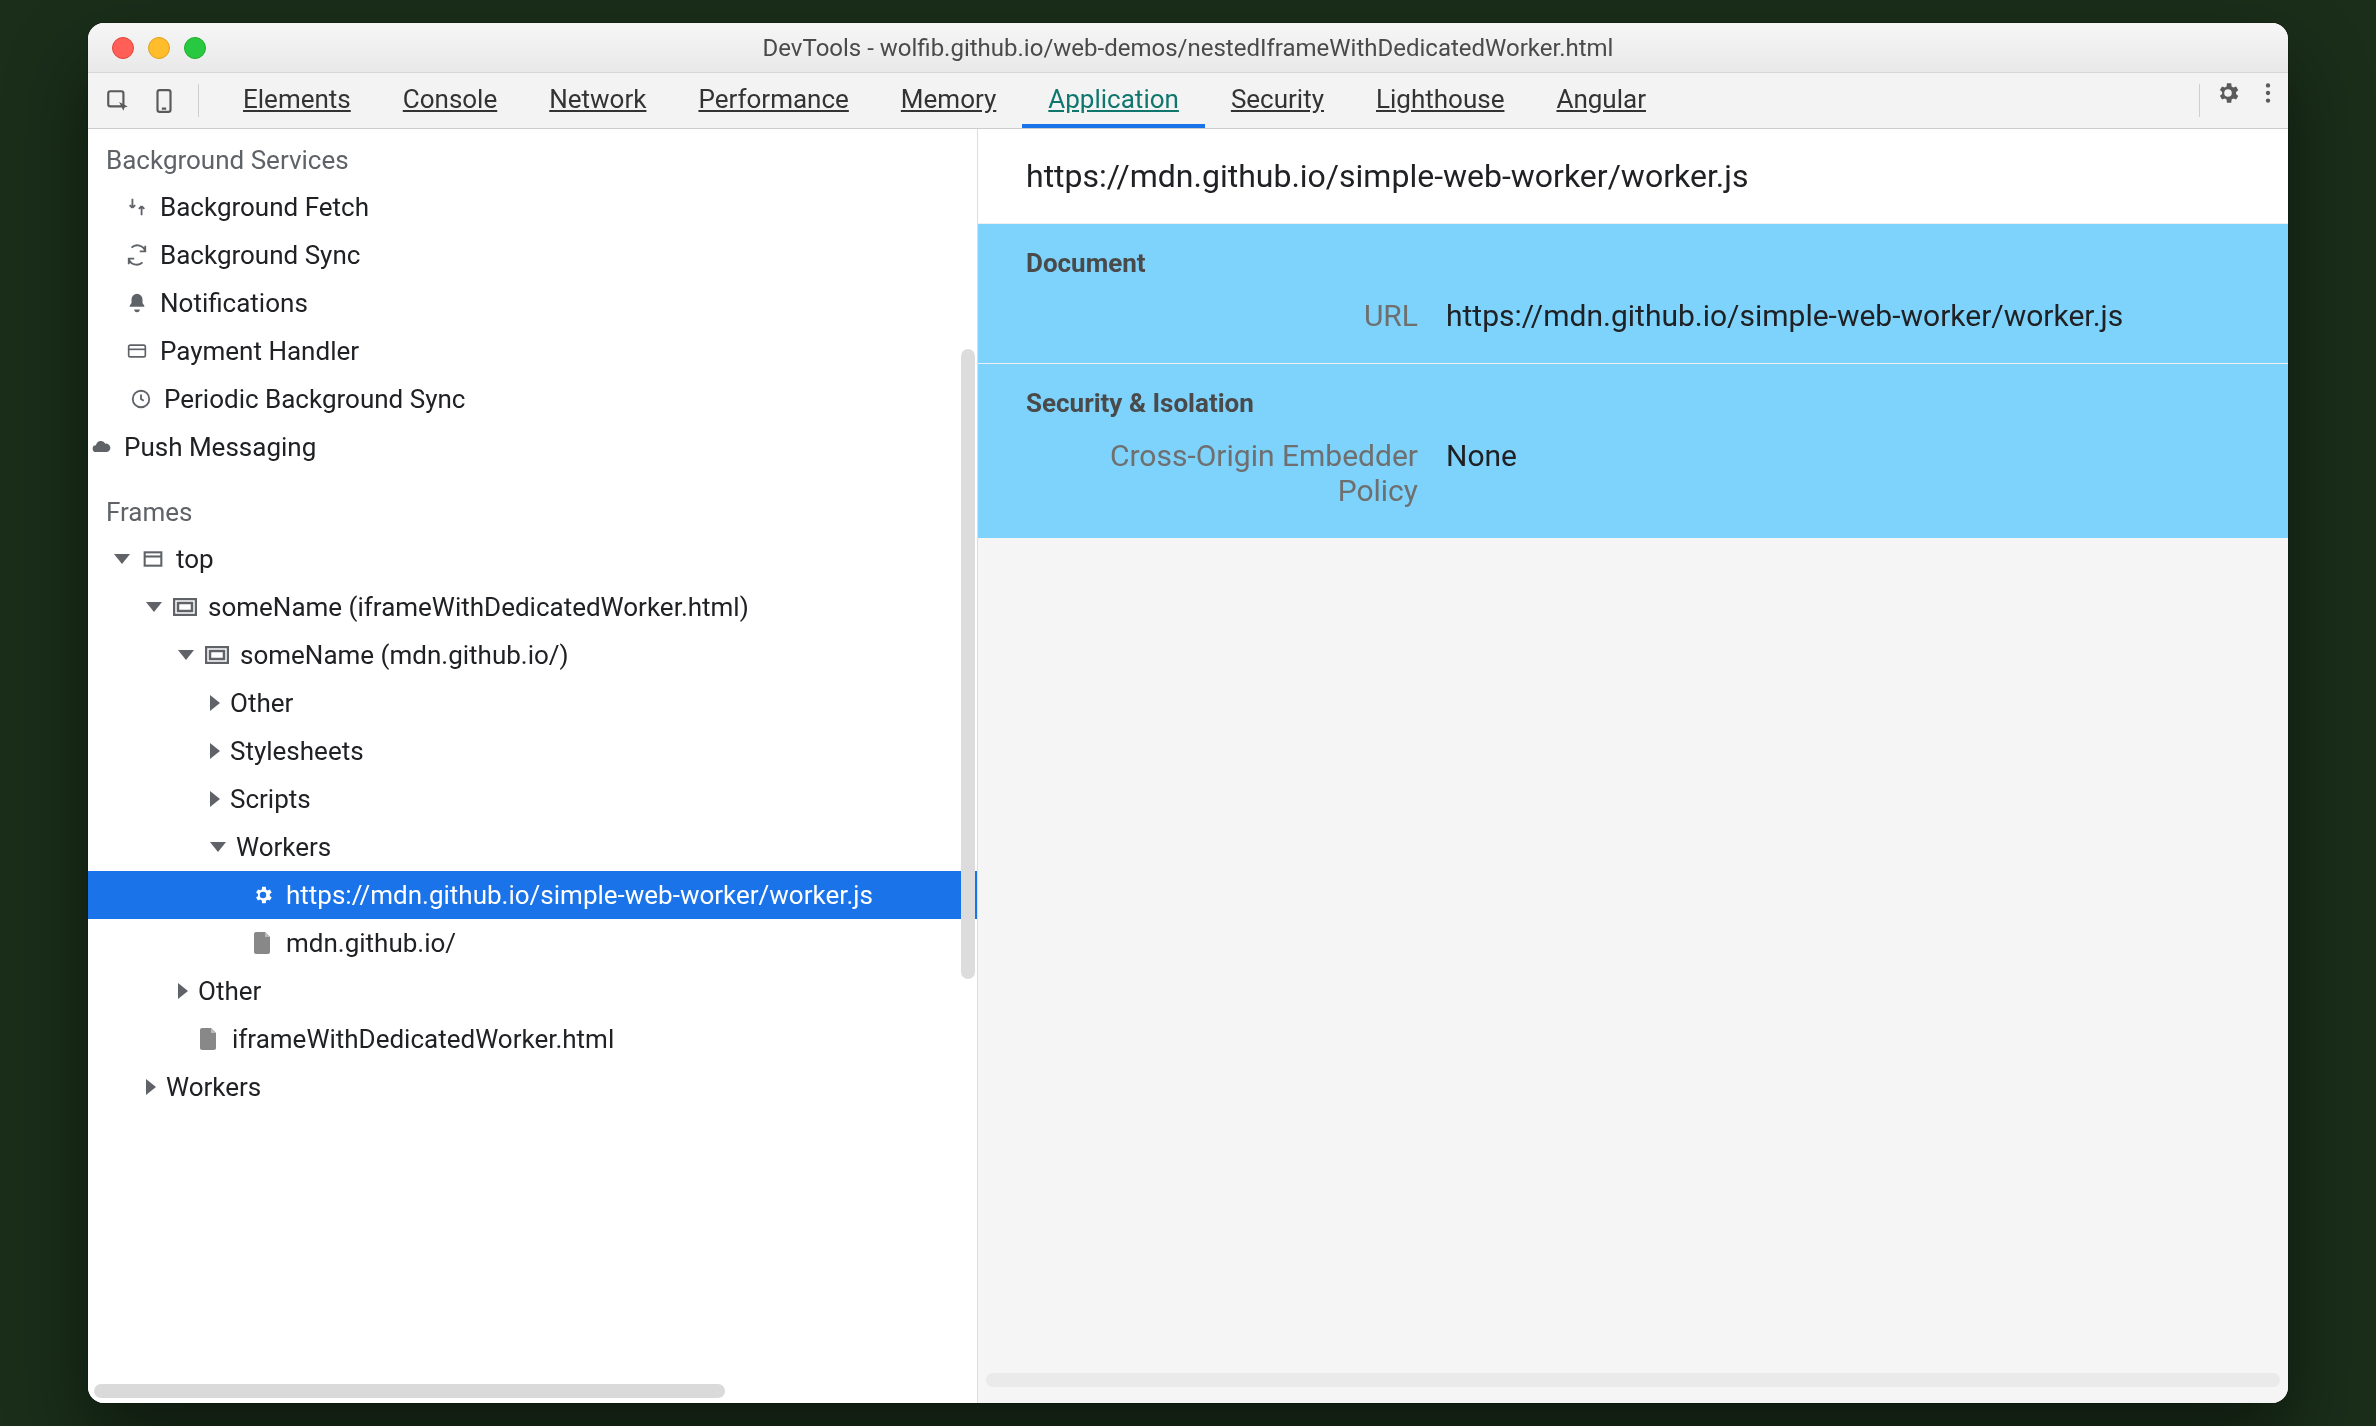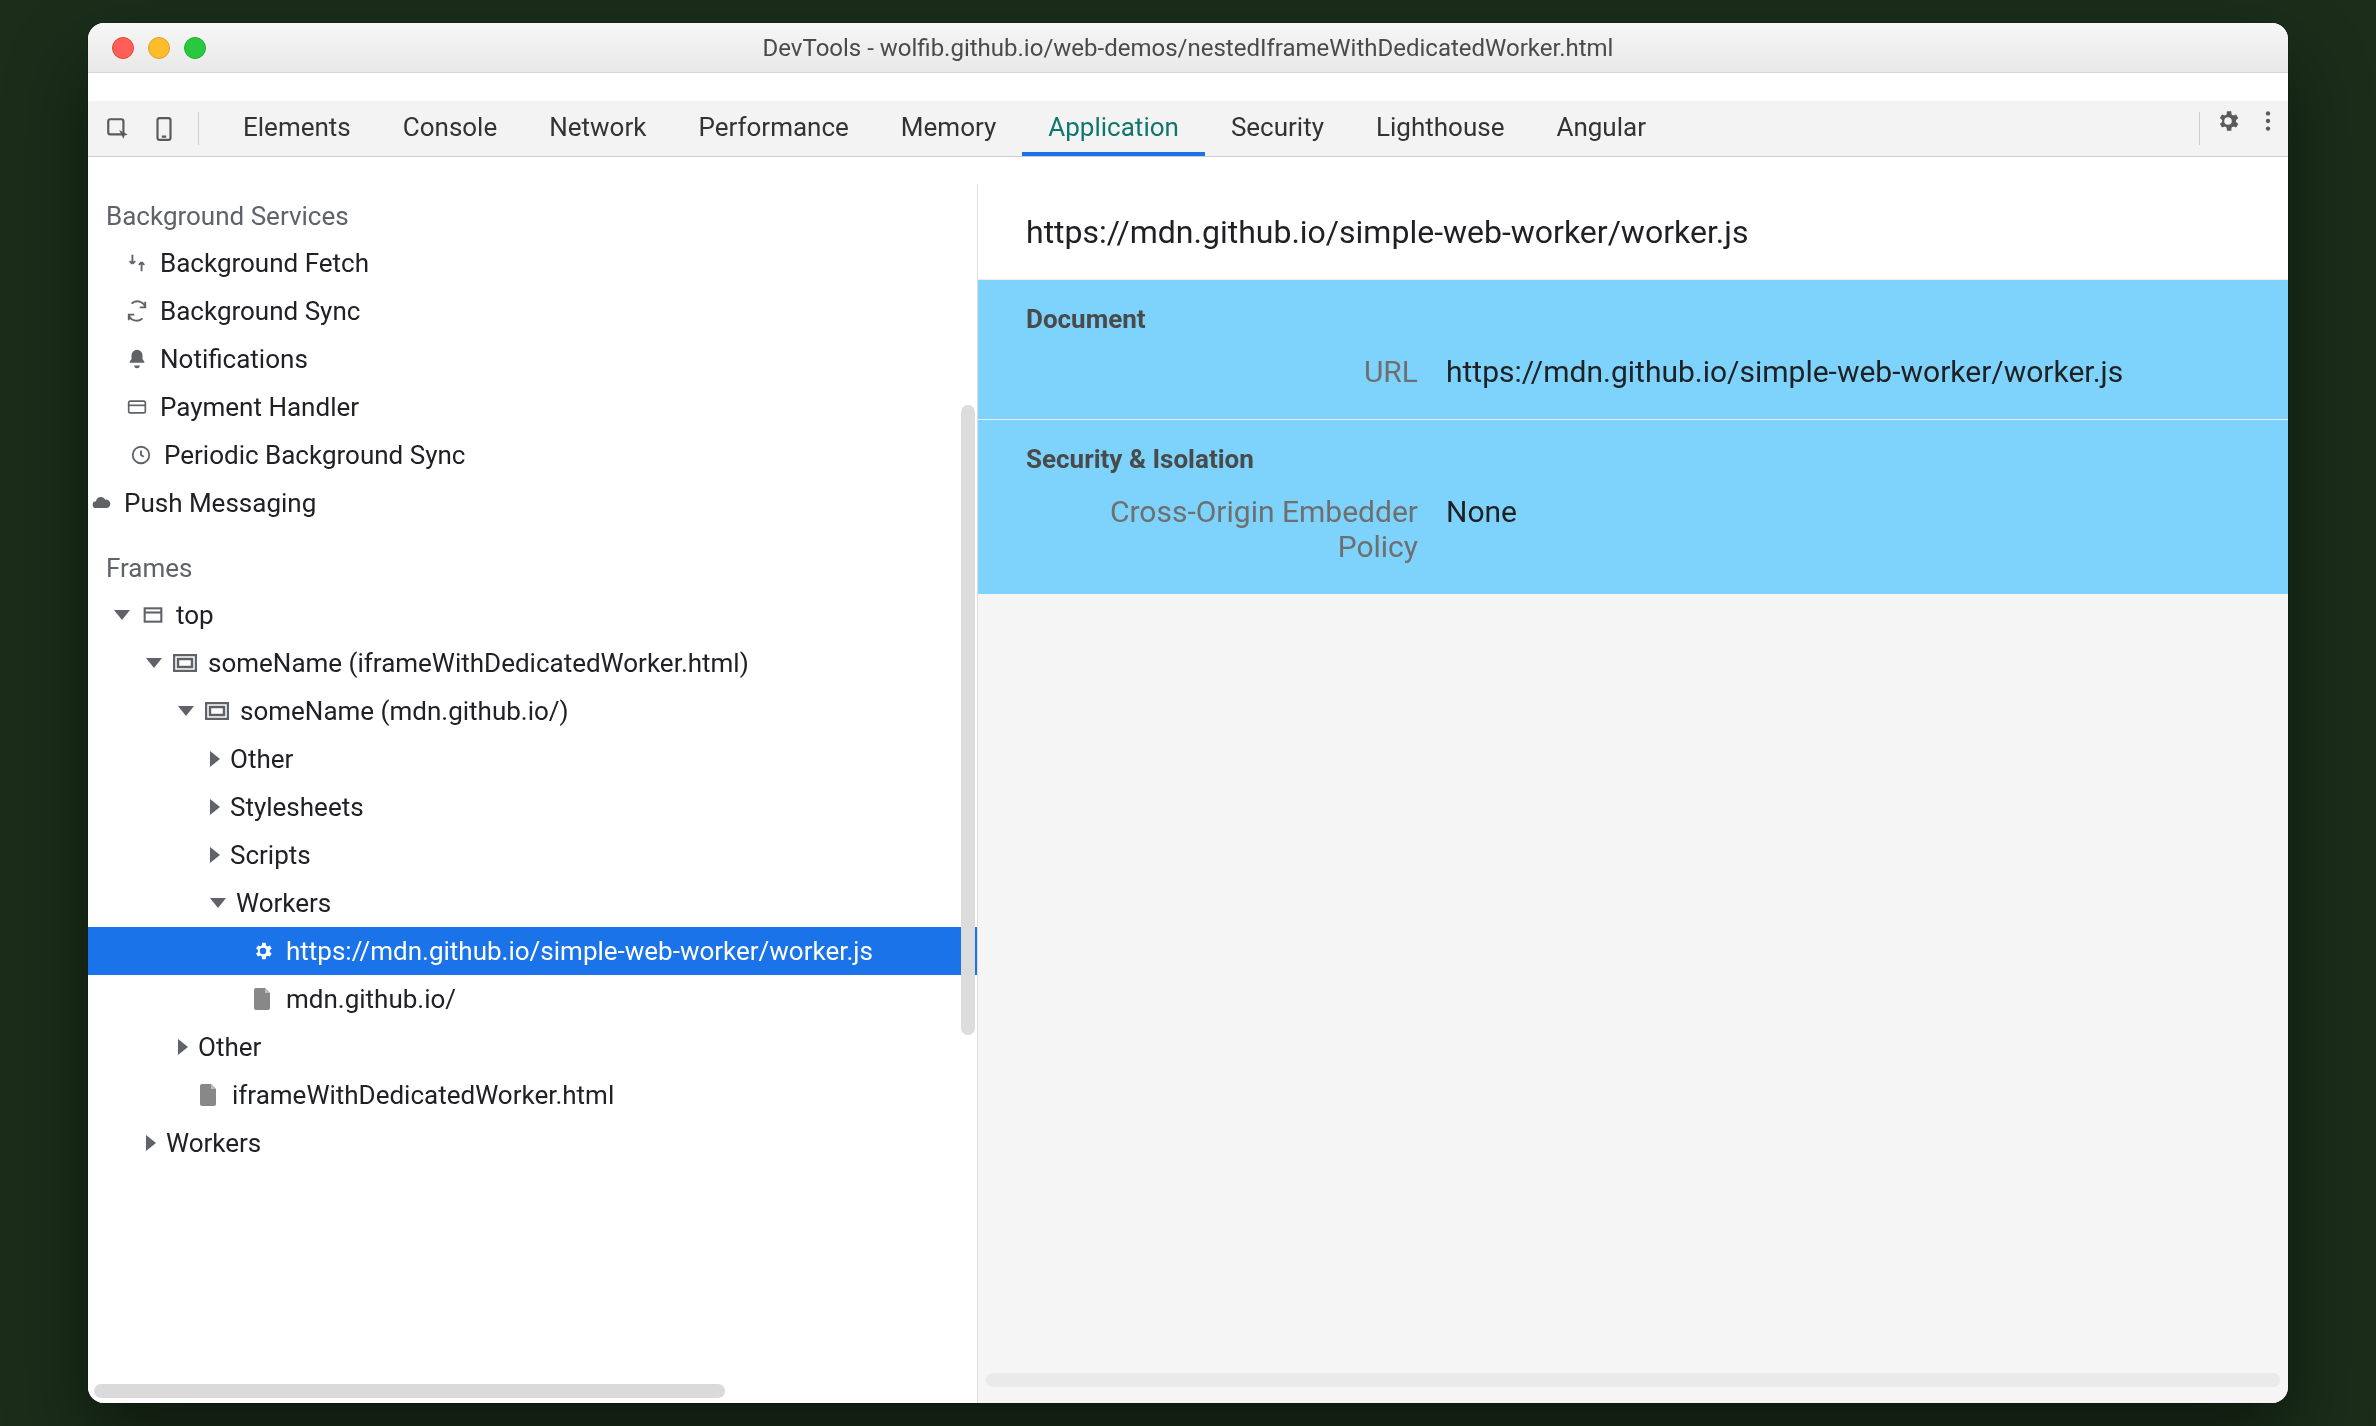--- a/index.html
+++ b/index.html
@@ -8,21 +8,21 @@
     font-family: -apple-system, BlinkMacSystemFont, "Segoe UI", Roboto, "Helvetica Neue", Arial, sans-serif;
     width: 2376px; height: 1426px;
     display:flex; align-items:center; justify-content:center;
   }
   .window {
     width: 2200px; height: 1380px;
     background: #fff;
     border-radius: 16px;
     box-shadow: 0 40px 80px rgba(0,0,0,.45), 0 0 0 1px rgba(0,0,0,.15);
     overflow: hidden;
-    display:flex; flex-direction:column;gap:28px;
+    display:flex; flex-direction:column;
   }
   .titlebar {
     height: 50px;
     background: linear-gradient(#f6f6f6,#e9e9e9);
     border-bottom:1px solid #d7d7d7;
     display:flex; align-items:center;
     position:relative;
   }
   .traffic { display:flex; gap:14px; padding-left:24px;}
   .dot { width:22px; height:22px; border-radius:50%; }
@@ -41,20 +41,21 @@
   .icon-btn {
     width:40px; height:40px; display:flex; align-items:center; justify-content:center;
     color:#5a5a5a; border-radius:4px;
   }
   .vdiv {width:1px;background:#cfcfcf;height:60%;align-self:center;margin:0 8px;}
   .tabs {display:flex;align-items:stretch;gap:0;}
   .tab {
     padding:0 26px; font-size:26px; color:#333;
     display:flex;align-items:center;
     border-bottom:4px solid transparent;
+    text-decoration:underline;
   }
   .tab.active {color:#0f766e;border-bottom-color:#1a73e8;}
   .tabbar .spacer{flex:1;}
   .content {flex:1;display:flex;min-height:0;}
   .sidebar {
     width:890px; background:#fff;border-right:1px solid #ddd;
     overflow:hidden;position:relative;padding-top:4px;
     display:flex;flex-direction:column;
   }
   .side-scroll{flex:1;overflow:hidden;}

